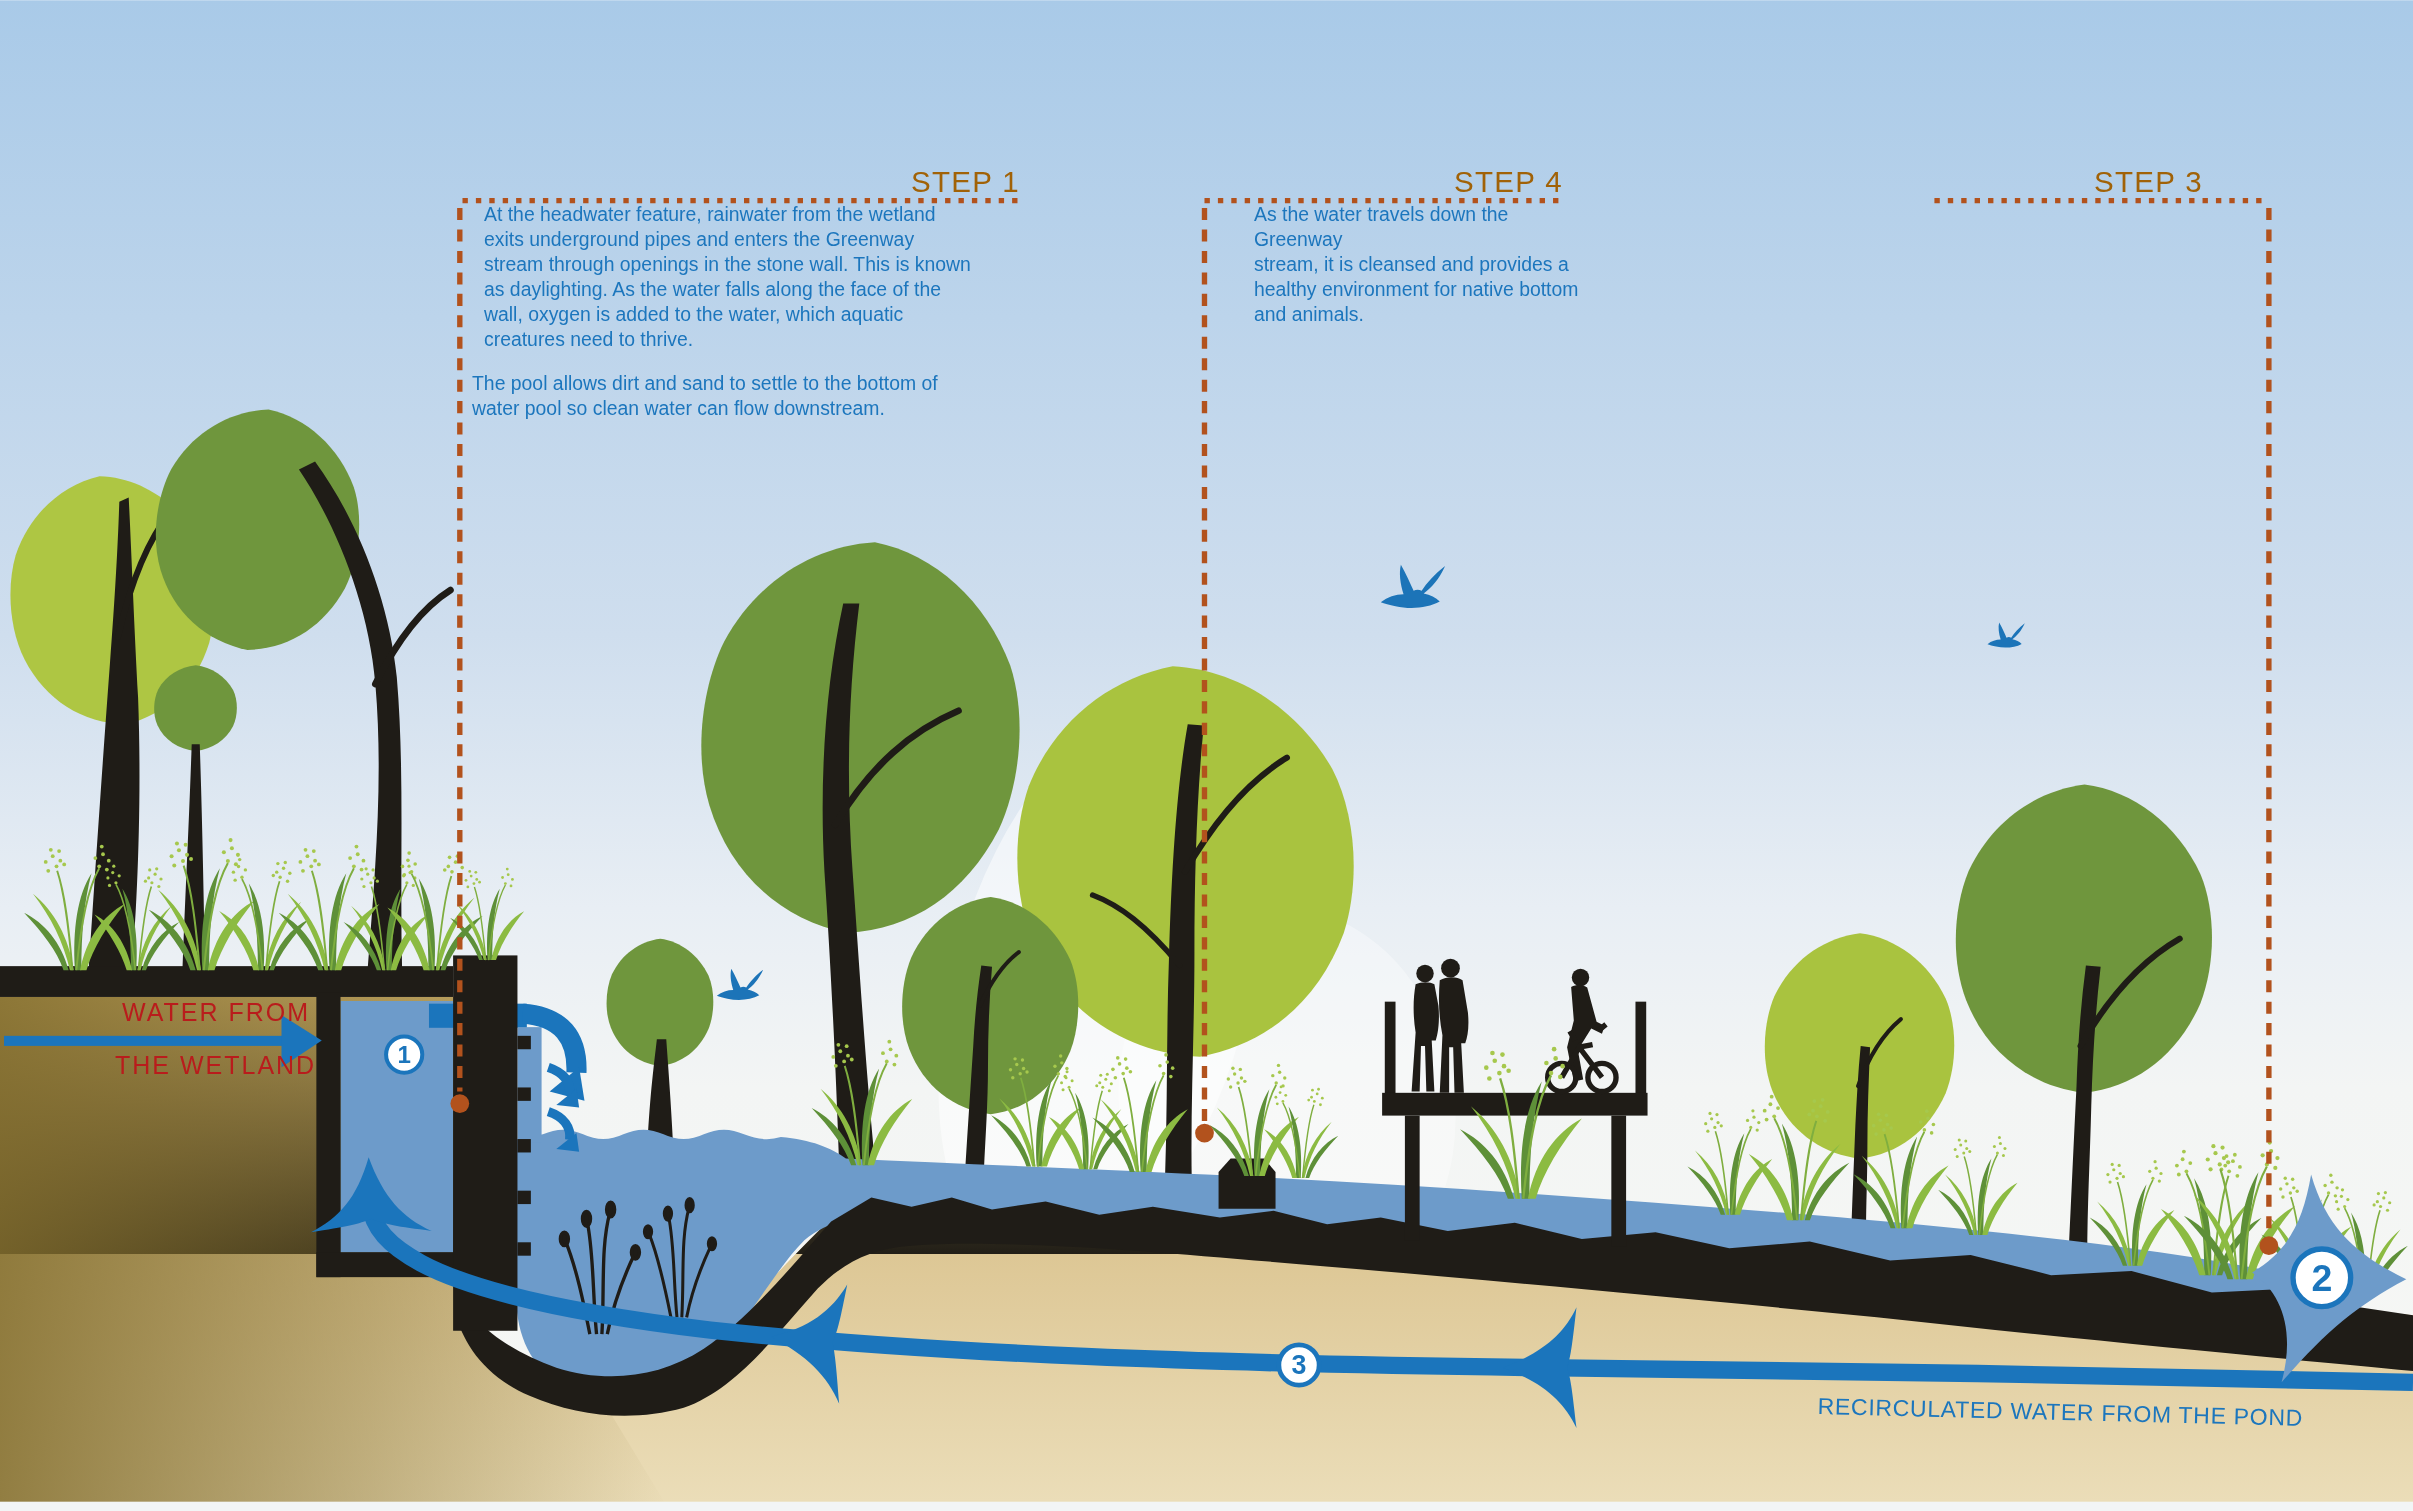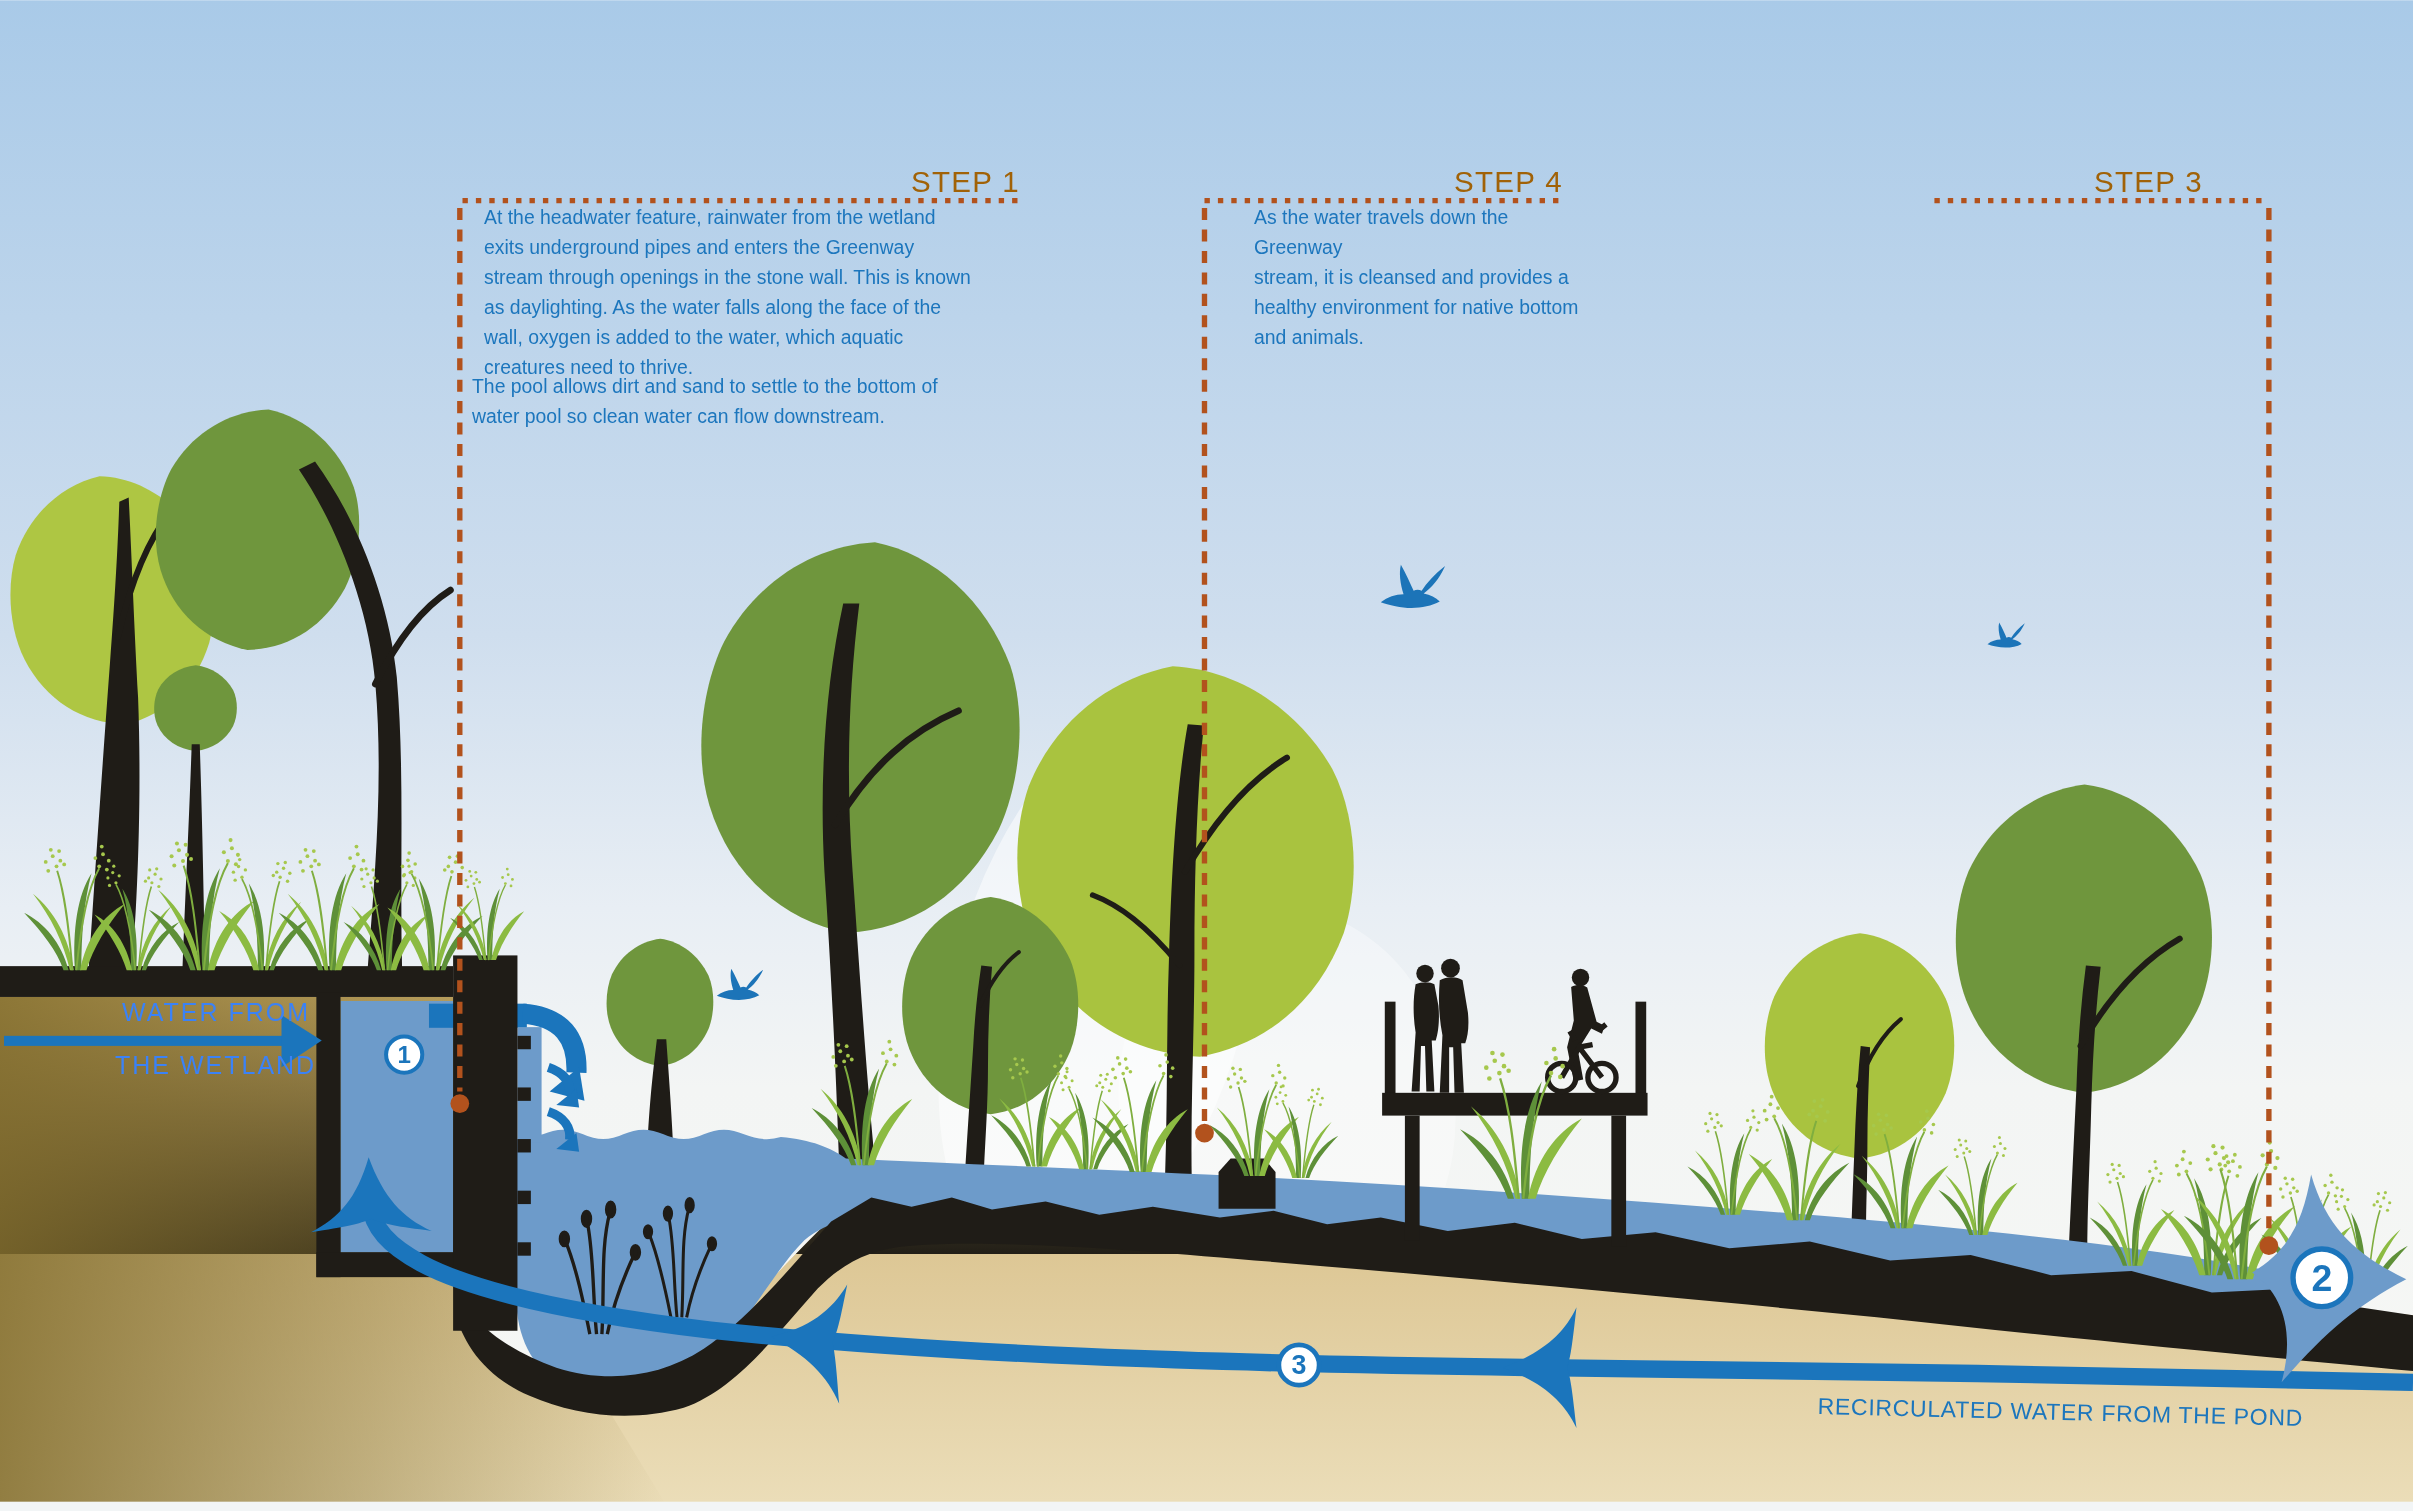--- a/index.html
+++ b/index.html
@@ -3,22 +3,22 @@
 <meta charset="utf-8">
 <style>
   html,body{margin:0;padding:0;background:#ffffff;}
   .canvas{
     position:relative;width:2413px;height:1512px;overflow:hidden;
     font-family:"Liberation Sans",sans-serif;background:#fff;
   }
   .canvas svg{position:absolute;left:0;top:0;}
   .txt{position:absolute;white-space:pre-line;}
   .step-title{font-size:29.5px;color:#a16207;letter-spacing:1.3px;}
-  .step-body{font-size:19.4px;line-height:30px;color:#1c76bd;}
-  .blue-label{font-size:25px;color:#3b82f6;letter-spacing:2px;}
+  .step-body{font-size:19.4px;line-height:25px;color:#1c76bd;}
+  .blue-label{font-size:25px;color:#b91c1c;letter-spacing:2px;}
   .t-right{text-align:right;}
   .recirc{font-size:23px;color:#1c76bd;letter-spacing:0.7px;transform:rotate(1.4deg);transform-origin:left top;}
 </style>
 </head>
 <body>
 
 <div class="canvas">
 
 <svg width="2413" height="1512" viewBox="0 0 3600 2255">
   <defs>

